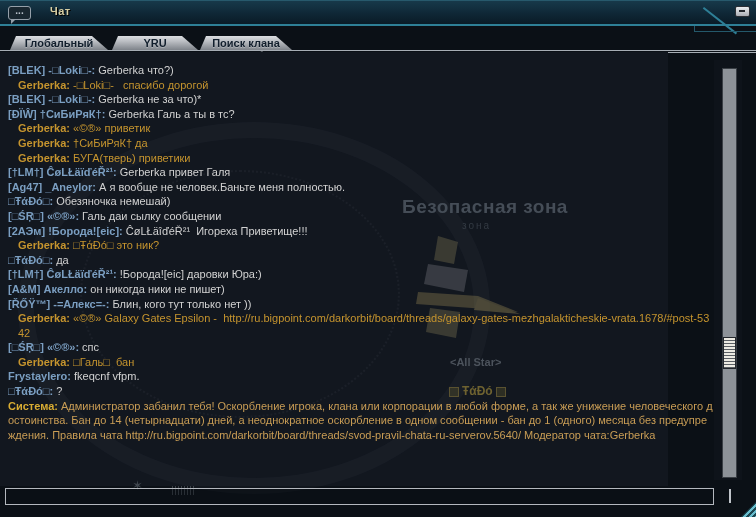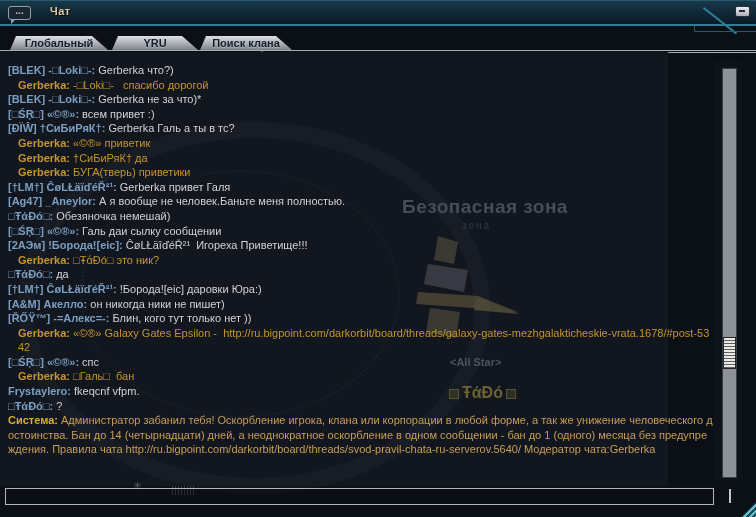--- a/index.html
+++ b/index.html
@@ -60,21 +60,21 @@
   .content{position:absolute;left:0;top:52px;width:668px;height:434px;background:#12171f;}
   .ring1{position:absolute;left:18px;top:70px;width:440px;height:340px;border-radius:50%;
     border:16px solid rgba(190,200,215,0.035);}
   .ring2{position:absolute;left:80px;top:118px;width:316px;height:244px;border-radius:50%;
     border:2px dotted rgba(190,200,215,0.05);}
   .zone-label{position:absolute;left:402px;top:144px;font-size:19px;font-weight:bold;
     color:#454d57;letter-spacing:0.5px;}
   .zone-sub{position:absolute;left:462px;top:168px;font-size:10px;color:#333a43;letter-spacing:2px;}
   .ship{position:absolute;left:408px;top:182px;opacity:0.4;}
   .allstar-label{position:absolute;left:450px;top:304px;font-size:11px;font-weight:bold;color:#4c535c;}
-  .player-label{position:absolute;left:446px;top:332px;font-size:16px;font-weight:bold;color:#6e6230;}
+  .player-label{position:absolute;left:446px;top:332px;font-size:12px;font-weight:bold;color:#6e6230;}
   .player-label .mini{display:inline-block;width:8px;height:8px;border:1px solid #5a5230;
     background:rgba(110,98,48,0.3);margin:0 3px;vertical-align:middle;}
   .spark1{position:absolute;left:132px;top:426px;font-size:13px;color:rgba(170,180,190,0.3);}
   .spark2{position:absolute;left:172px;top:434px;width:24px;height:9px;opacity:0.3;
     background:repeating-linear-gradient(90deg,#aab2bc 0 1px,transparent 1px 3px);}
   
   .msgs{position:absolute;left:8px;top:63px;width:706px;z-index:5;}
   .line{font-size:11px;line-height:14.6px;white-space:pre-wrap;word-break:break-all;}
   .line .nm{font-weight:bold;}
   .other .nm{color:#7b9fc2;}
@@ -142,21 +142,20 @@
     <div class="allstar-label">&lt;All Star&gt;</div>
     <div class="player-label"><span class="mini"></span><span>ŦάĐó</span><span class="mini"></span></div>
     <div class="spark1">✶</div>
     <div class="spark2"></div>
   </div>
 
   <div class="msgs" id="chat-messages">
       <div class="line other"><span class="nm">[BLEK] -□Loki□-:</span><span class="tx"> Gerberka что?)</span></div>
       <div class="line self"><span class="nm">Gerberka:</span><span class="tx"> -□Loki□-   спасибо дорогой</span></div>
       <div class="line other"><span class="nm">[BLEK] -□Loki□-:</span><span class="tx"> Gerberka не за что)*</span></div>
-      <div class="line other"><span class="nm">[□ŚŖ□] «©®»:</span><span class="tx"> всем привет :)</span></div>
       <div class="line other"><span class="nm">[ĐÏŴ] †СиБиРяК†:</span><span class="tx"> Gerberka Галь а ты в тс?</span></div>
       <div class="line self"><span class="nm">Gerberka:</span><span class="tx"> «©®» приветик</span></div>
       <div class="line self"><span class="nm">Gerberka:</span><span class="tx"> †СиБиРяК† да</span></div>
       <div class="line self"><span class="nm">Gerberka:</span><span class="tx"> БУГА(тверь) приветики</span></div>
       <div class="line other"><span class="nm">[†LM†] ĈøLŁäïďéŘ²¹:</span><span class="tx"> Gerberka привет Галя</span></div>
       <div class="line other"><span class="nm">[Ag47] _Aneylor:</span><span class="tx"> А я вообще не человек.Баньте меня полностью.</span></div>
       <div class="line other"><span class="nm">□ŦάĐó□:</span><span class="tx"> Обезяночка немешай)</span></div>
       <div class="line other"><span class="nm">[□ŚŖ□] «©®»:</span><span class="tx"> Галь даи сылку сообщении</span></div>
       <div class="line other"><span class="nm">[2АЭм] !Борода![eic]:</span><span class="tx"> ĈøLŁäîďéŘ²¹  Игореха Приветище!!!</span></div>
       <div class="line self"><span class="nm">Gerberka:</span><span class="tx"> □ŦάĐó□ это ник?</span></div>

